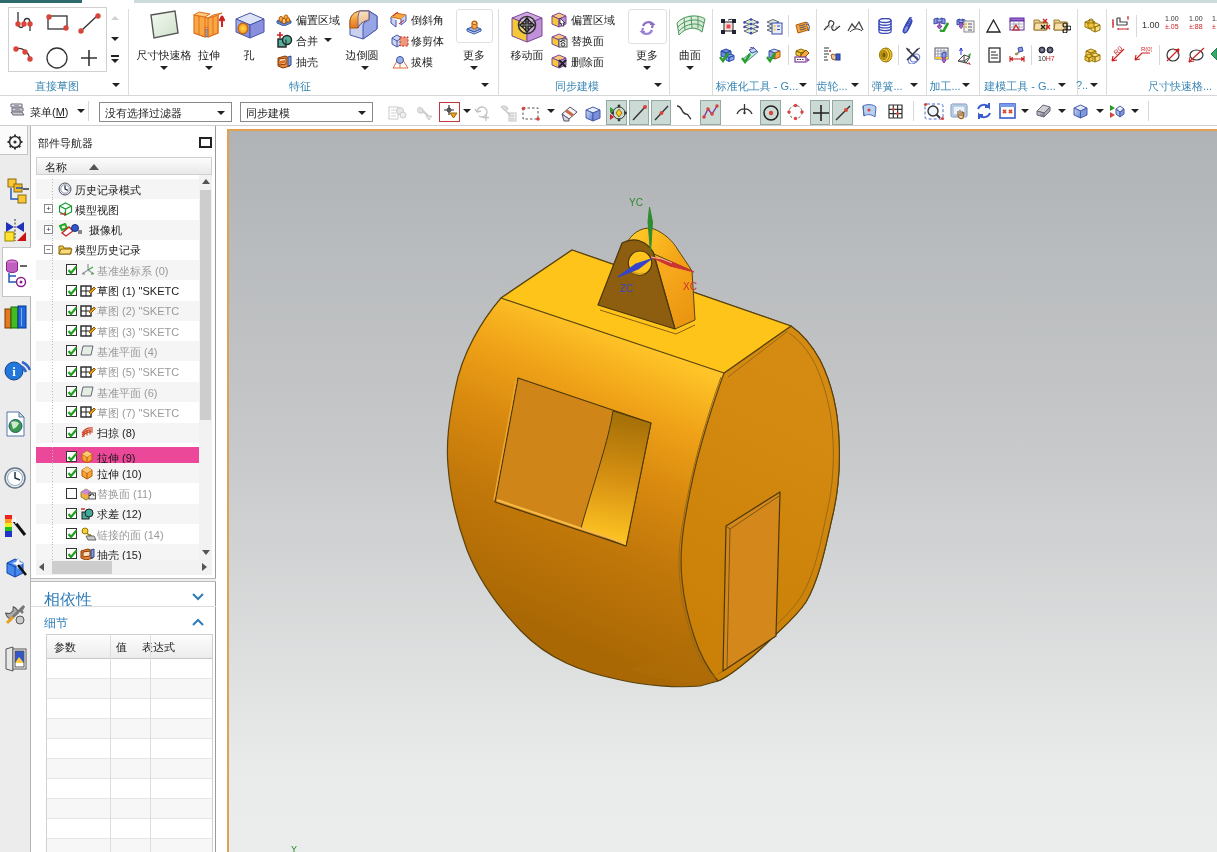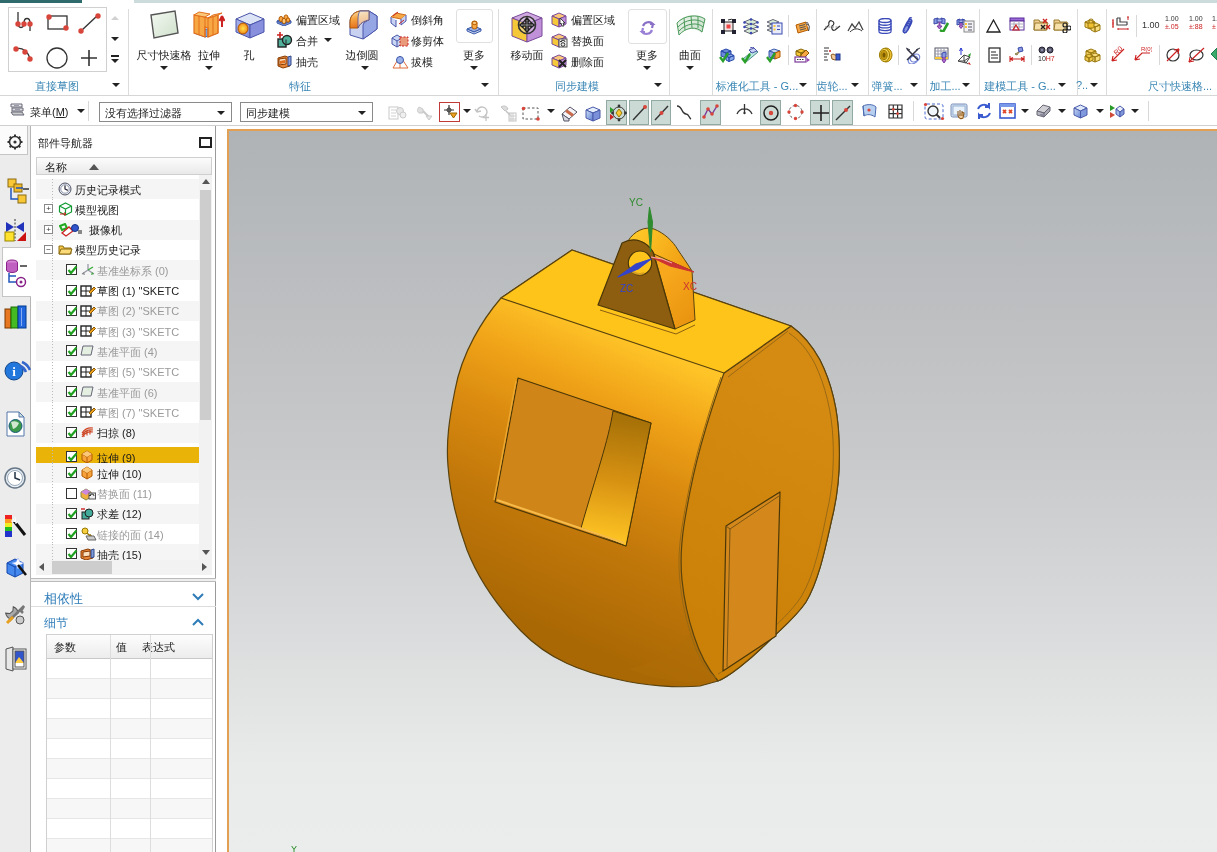--- a/index.html
+++ b/index.html
@@ -899,21 +899,21 @@
       <div class="treerow" style="top:247.6px;background:#f5f5f5">
           <span class="abs" style="left:16px;top:0;width:1px;height:20px;background:repeating-linear-gradient(#bbb 0 1px,transparent 1px 3px)"></span>
           <span class="cb" style="left:30px;top:4px"><svg width="11" height="11" viewBox="0 0 11 11">
               <path d="M1.5,5 L4,8 L9.5,1.5" fill="none" stroke="#1fa01f" stroke-width="2.2"></path>
             </svg></span>
           <span class="abs" style="left:44px;top:3px"><svg width="15" height="13" viewBox="0 0 15 13">
               <path d="M2,9 Q6,3 13,4 M2,11 Q6,5 13,6 M2,7 Q6,1 13,2 M4,6 L4,11 M7,4.5 L7,9.5 M10,3.5 L10,8.5" fill="none" stroke="#cc4422" stroke-width="1.1"></path>
             </svg></span>
           <span class="abs" style="left:61px;top:3.5px;color:#1a1a1a">扫掠 (8)</span>
         </div>
-      <div class="treerow" style="top:272px;background:#eab308">
+      <div class="treerow" style="top:272px;background:#ec4899">
           <span class="abs" style="left:16px;top:0;width:1px;height:20px;background:repeating-linear-gradient(#bbb 0 1px,transparent 1px 3px)"></span>
           <span class="cb" style="left:30px;top:4px"><svg width="11" height="11" viewBox="0 0 11 11">
               <path d="M1.5,5 L4,8 L9.5,1.5" fill="none" stroke="#1fa01f" stroke-width="2.2"></path>
             </svg></span>
           <span class="abs" style="left:44px;top:3px"><svg width="14" height="14" viewBox="0 0 14 14">
               <path d="M2,4 L7,1 L12,4 L12,10 L7,13 L2,10 Z" fill="#f7a33a" stroke="#b35a00"></path>
               <path d="M2,4 L7,7 L12,4 M7,7 L7,13" fill="none" stroke="#b35a00"></path>
               <path d="M2,4 L7,1 L12,4 L7,7 Z" fill="#fbc87a"></path>
             </svg></span>
           <span class="abs" style="left:61px;top:3.5px;color:#1a1a1a">拉伸 (9)</span>
@@ -986,21 +986,21 @@
     </div>
 
     <div class="abs" style="left:5px;top:434px;width:176px;height:15px;background:#f2f2f2">
       <div class="abs" style="left:3px;top:3px;width:0;height:0;border-top:4px solid transparent;border-bottom:4px solid transparent;border-right:5px solid #555"></div>
       <div class="abs" style="left:16px;top:1px;width:60px;height:13px;background:#cdcdcd"></div>
       <div class="abs" style="left:166px;top:3px;width:0;height:0;border-top:4px solid transparent;border-bottom:4px solid transparent;border-left:5px solid #555"></div>
     </div>
 
     <div class="abs" style="left:0;top:452px;width:185px;height:4px;border-top:1px solid #bbb;border-bottom:1px solid #bbb;background:#eee"></div>
 
-    <div class="abs" style="left:13px;top:464px;color:#2e7cb8;font-size:13px">相依性</div>
+    <div class="abs" style="left:13px;top:464px;color:#2e7cb8;font-size:16px">相依性</div>
     <svg class="abs" style="left:160px;top:466px" width="14" height="10">
         <path d="M2,2 L7,7 L12,2" fill="none" stroke="#2e7cb8" stroke-width="2"></path>
       </svg>
     <div class="abs" style="left:0;top:480px;width:185px;height:1px;background:#ddd"></div>
     <div class="abs" style="left:13px;top:489px;color:#2e7cb8;font-size:12px">细节</div>
     <svg class="abs" style="left:160px;top:491px" width="14" height="10">
         <path d="M2,8 L7,3 L12,8" fill="none" stroke="#2e7cb8" stroke-width="2"></path>
       </svg>
 
     <div id="dtable" class="abs" style="left:5px;top:508px;width:176px;height:152px">

